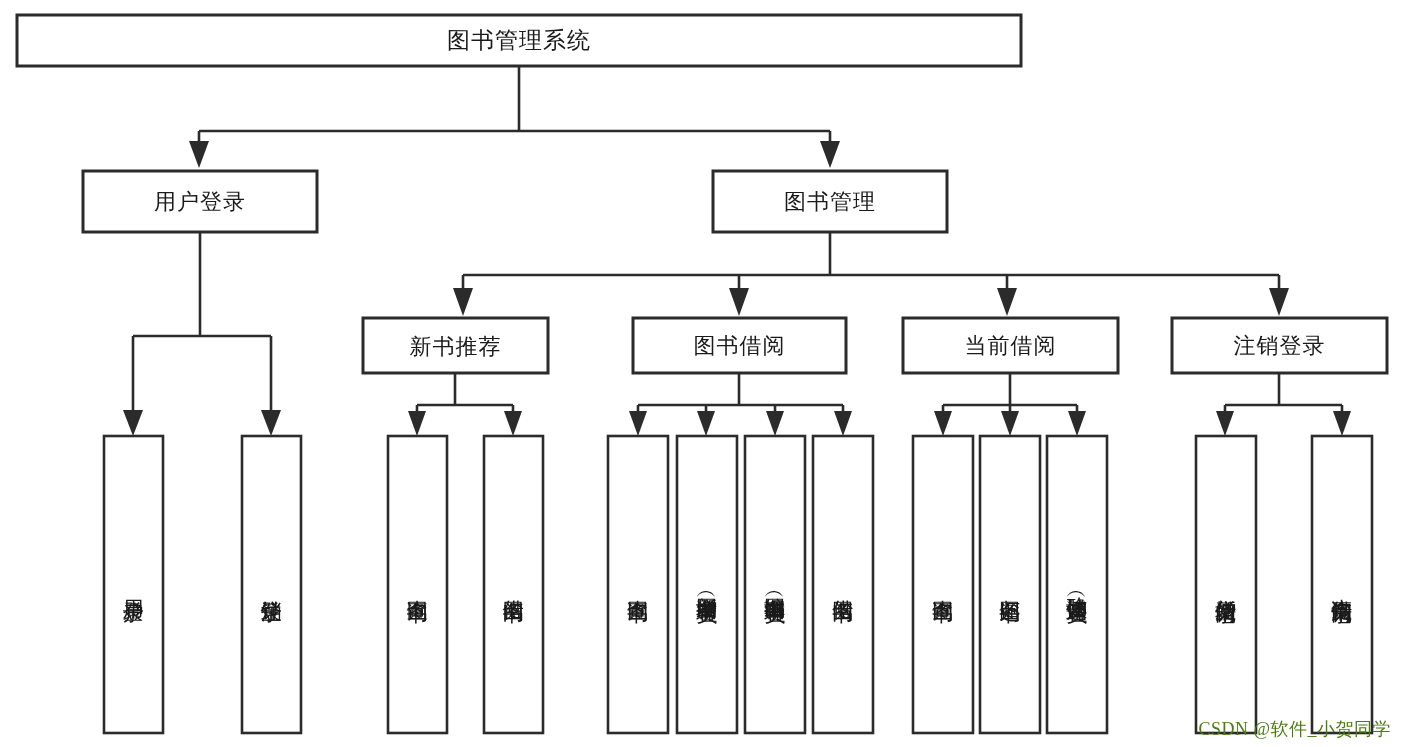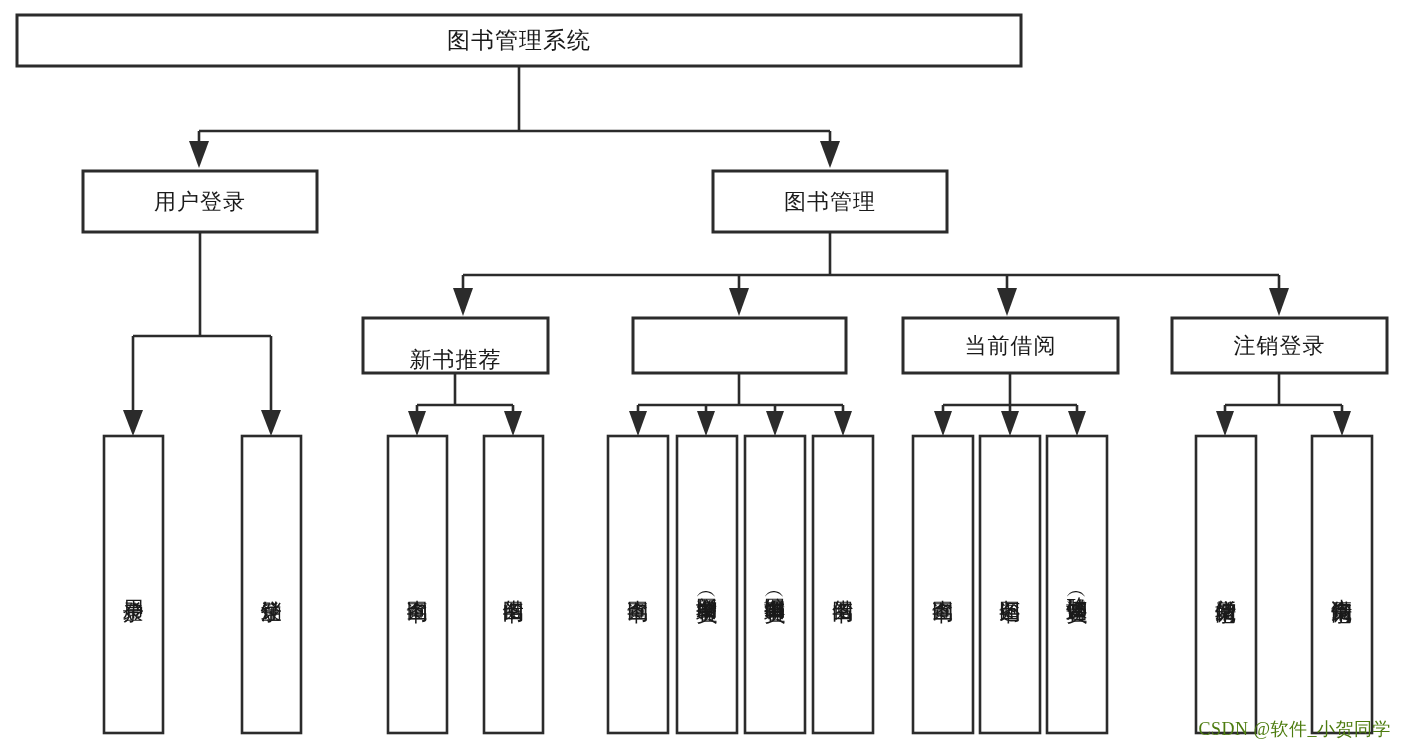--- a/index.html
+++ b/index.html
@@ -197,21 +197,22 @@
     <rect class="node-box-thin" x="1196" y="436" width="60" height="297"></rect>
     <rect class="node-box-thin" x="1312" y="436" width="60" height="297"></rect>
 
   </svg>
 
   <div class="hlabel-wrap title-label" style="left:17px; top:15px; width:1004px; height:51px;">图书管理系统</div>
 
   <div class="hlabel-wrap" style="left:83px; top:171px; width:234px; height:61px;">用户登录</div>
   <div class="hlabel-wrap" style="left:713px; top:171px; width:234px; height:62px;">图书管理</div>
 
-  <div class="hlabel-wrap" style="left:363px; top:318px; width:185px; height:58px;margin-top:13px;">新书推荐</div>
+  <div class="hlabel-wrap" style="left:363px; top:318px; width:185px; height:58px;">新书推荐</div>
+  <div class="hlabel-wrap" style="left:633px; top:318px; width:213px; height:55px;">图书借阅</div>
   <div class="hlabel-wrap" style="left:903px; top:318px; width:215px; height:55px;text-align:right;">当前借阅</div>
   <div class="hlabel-wrap" style="left:1172px; top:318px; width:215px; height:55px;">注销登录</div>
 
   <div class="vlabel-wrap" style="left:104px; top:436px; width:59px; height:297px;">用户登录</div>
   <div class="vlabel-wrap" style="left:242px; top:436px; width:59px; height:297px;">注销登录</div>
 
   <div class="vlabel-wrap" style="left:388px; top:436px; width:59px; height:297px;">查询图书</div>
   <div class="vlabel-wrap" style="left:484px; top:436px; width:59px; height:297px;">借阅图书</div>
 
   <div class="vlabel-wrap" style="left:608px; top:436px; width:60px; height:297px;">查询图书</div>

